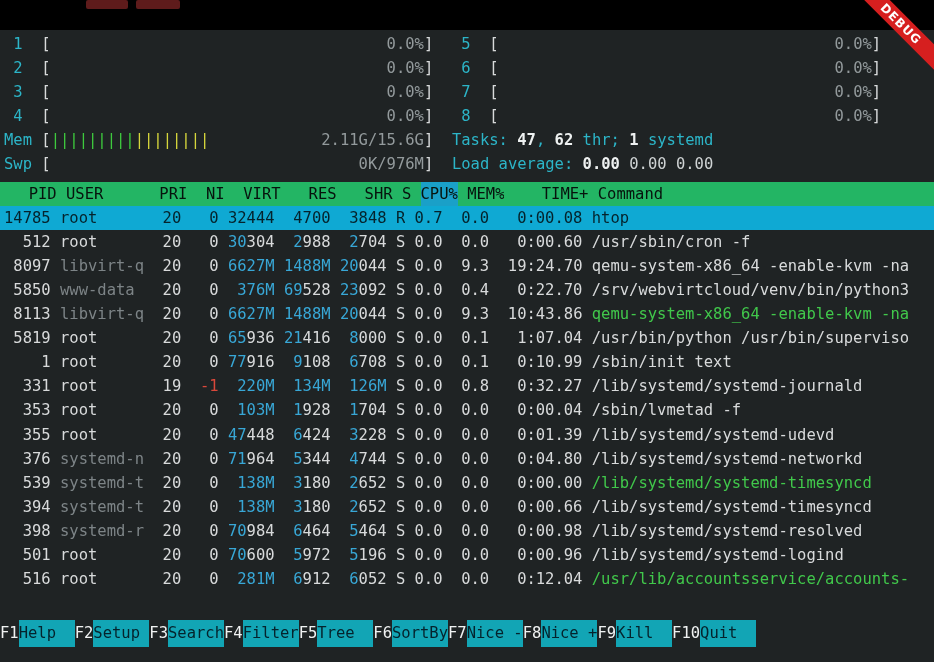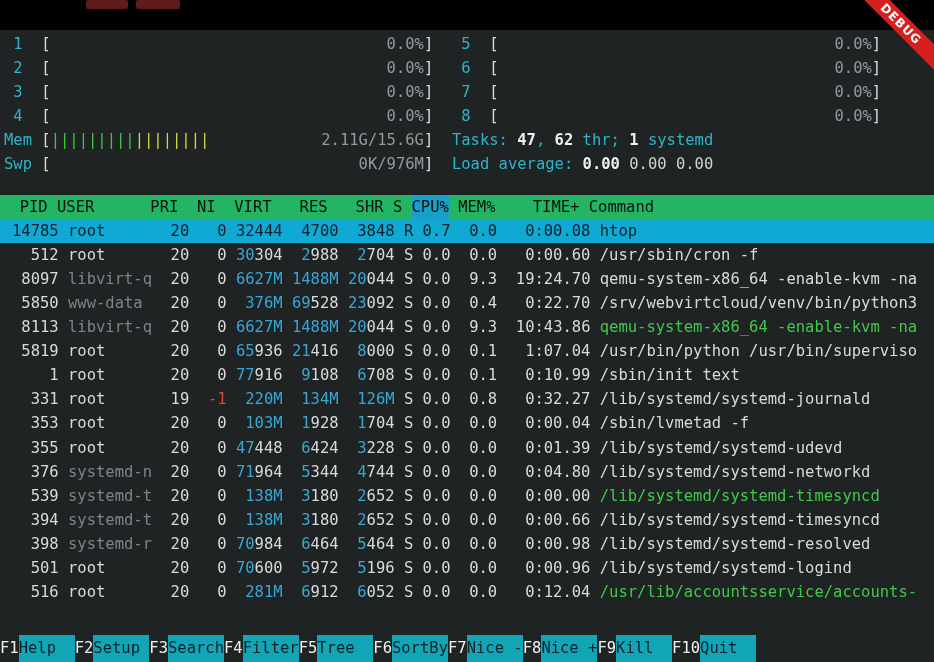--- a/index.html
+++ b/index.html
@@ -31,40 +31,40 @@
   .minner{display:inline-flex;justify-content:space-between;width:40ch;vertical-align:top}
   .bars{white-space:pre}
   .mval{color:var(--meterval);font-weight:normal;white-space:pre}
   .bar-green{color:var(--bargreen)}
   .bar-yellow{color:var(--baryellow)}
   .seg-cyan{color:var(--cyan)}
   .seg-bold{color:var(--boldwhite);font-weight:bold}
   .seg-white{color:var(--white)}
   .seg-boldcyan{color:var(--boldcyan);font-weight:bold}
   .thead{display:flex;height:var(--lh);line-height:var(--lh);background:var(--headergreen);color:var(--headertext);
-    padding-left:1px;white-space:pre;margin-top:18px}
-  .prow{display:flex;height:var(--lh);line-height:var(--lh);padding-left:12px;white-space:pre}
+    padding-left:10px;white-space:pre;margin-top:5px}
+  .prow{display:flex;height:var(--lh);line-height:var(--lh);padding-left:4px;white-space:pre}
   .prow.selected{background:var(--selcyan)}
   .prow.selected .cell,.prow.selected .cell *{color:var(--seltext) !important;font-weight:normal !important}
   .cell,.hc{flex:none;margin-right:1ch;white-space:pre;overflow:hidden}
   .c-pid{width:5ch;text-align:right}
   .c-user{width:9ch;text-align:left}
   .c-pri{width:3ch;text-align:right}
   .c-ni{width:3ch;text-align:right}
   .c-virt,.c-res,.c-shr{width:5ch;text-align:right}
   .c-s{width:1ch;text-align:left}
   .c-cpu,.c-mem{width:4ch;}
   .c-time{width:8ch;text-align:right}
   .c-command{flex:1 1 auto;min-width:0;margin-right:0;text-align:left}
   .sortcol{background:var(--sortblue)}
   .dim{color:var(--dim)}
   .red{color:var(--red)}
   .greentext{color:var(--greentext)}
   .num-hi{color:var(--tealnum)}
-  .fnbar{position:absolute;left:0;bottom:0;width:760px;height:27px;background:var(--bg);display:flex;line-height:27px}
+  .fnbar{position:absolute;left:0;bottom:15px;width:760px;height:27px;background:var(--bg);display:flex;line-height:27px}
   .fnitem{display:flex}
   .fnk{color:#f0f2f2;white-space:pre}
   .fnl{background:var(--fncyan);color:var(--seltext);white-space:pre}
 </style>
 </head>
 <body>
 
 <div class="screen">
   <div class="topbar">
     <div class="decor d1"></div>

